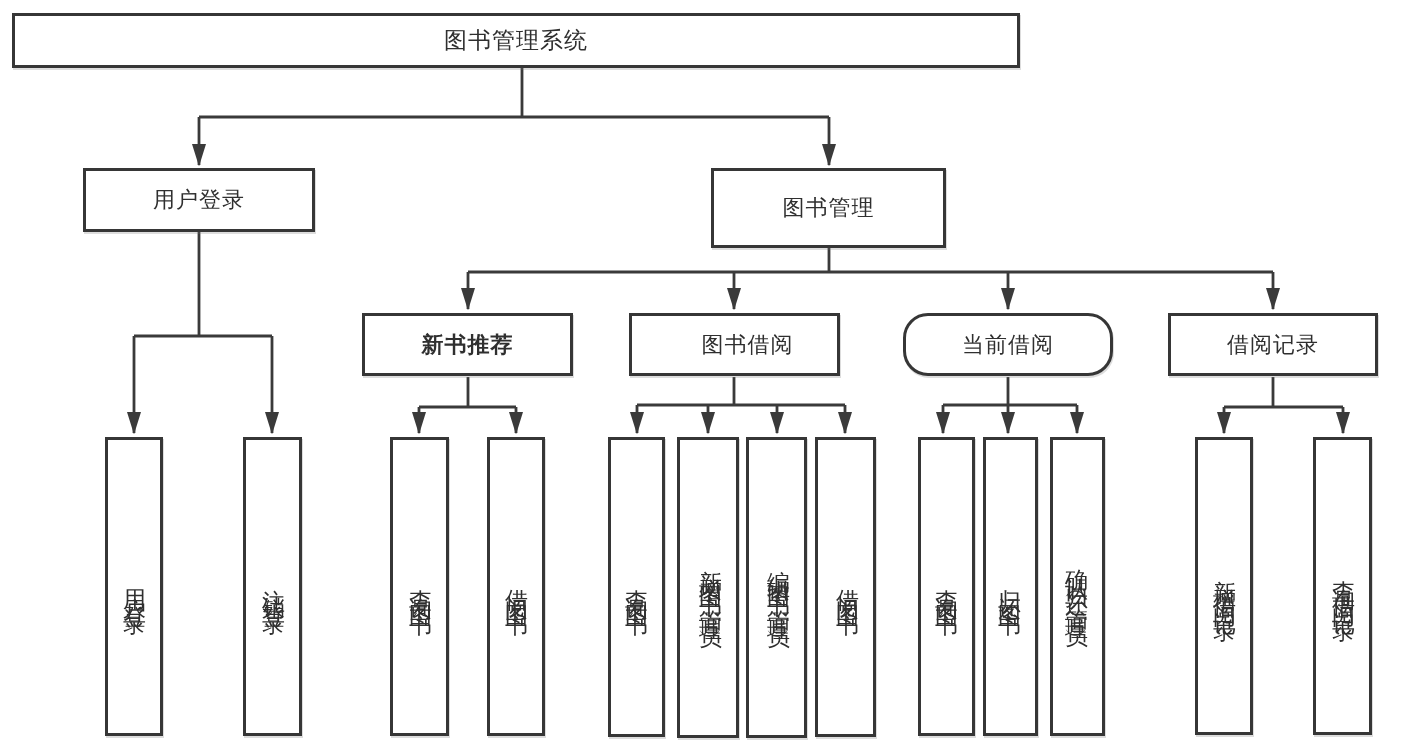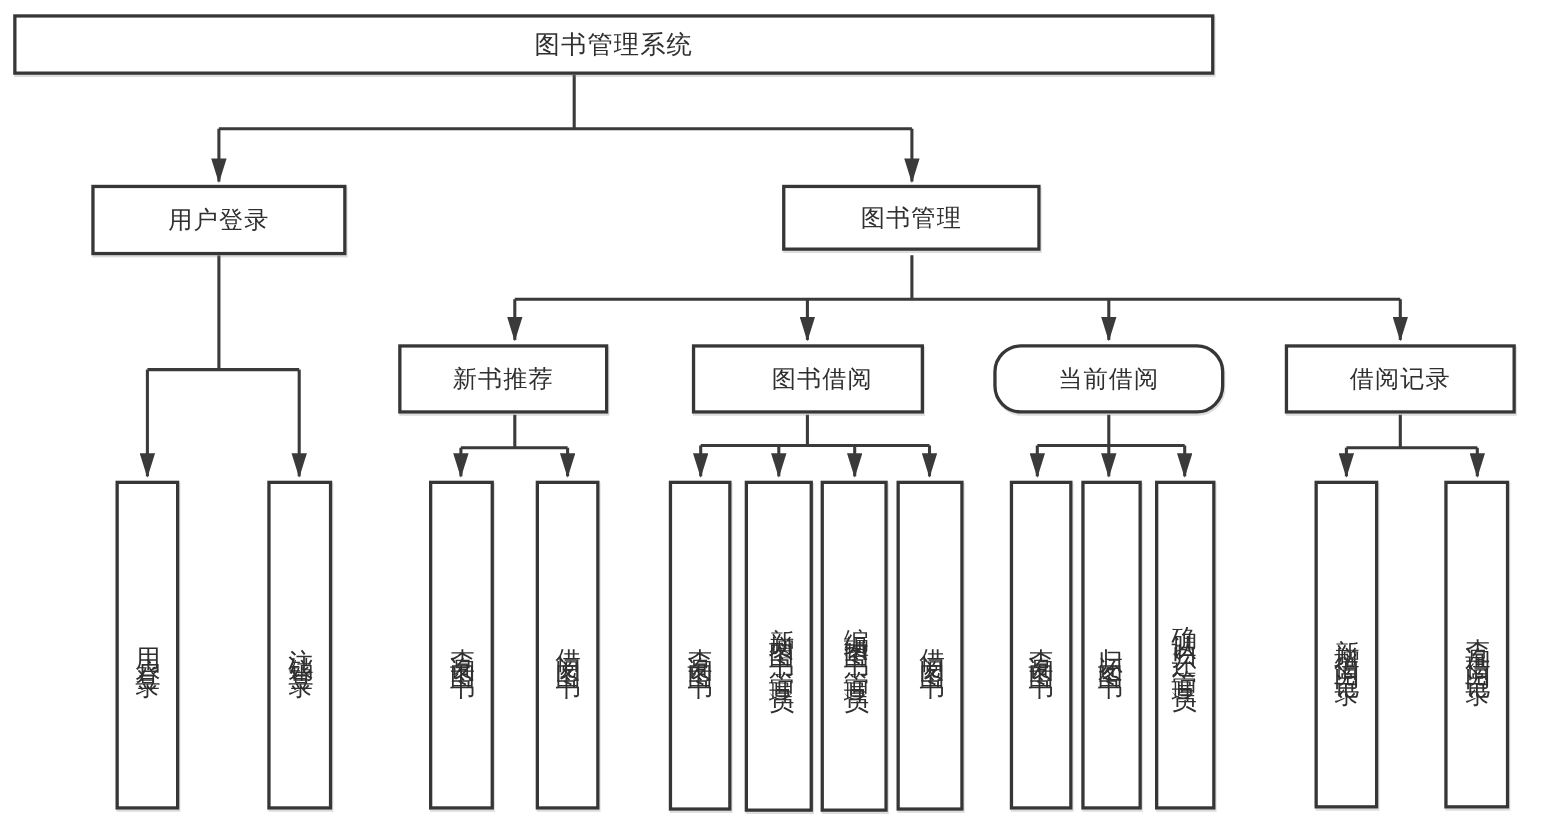--- a/index.html
+++ b/index.html
@@ -98,26 +98,26 @@
     <path class="ar" marker-end="url(#ah)" d="M708 405 V433"></path>
     <path class="ar" marker-end="url(#ah)" d="M777 405 V433"></path>
     <path class="ar" marker-end="url(#ah)" d="M845 405 V433"></path>
     <path class="ar" marker-end="url(#ah)" d="M943 405 V433"></path>
     <path class="ar" marker-end="url(#ah)" d="M1008 405 V433"></path>
     <path class="ar" marker-end="url(#ah)" d="M1077 405 V433"></path>
     <path class="ar" marker-end="url(#ah)" d="M1224 407 V433"></path>
     <path class="ar" marker-end="url(#ah)" d="M1343 407 V433"></path>
   </svg>
 
-  <div class="node root" style="left:12px; top:13px; width:1092px; height:55px;">图书管理系统</div>
+  <div class="node root" style="left:12px; top:13px; width:1008px; height:55px;">图书管理系统</div>
 
   <div class="node" style="left:83px; top:168px; width:232px; height:64px;">用户登录</div>
-  <div class="node" style="left:711px; top:168px; width:235px; height:60px;">图书管理</div>
+  <div class="node" style="left:711px; top:168px; width:235px; height:80px;">图书管理</div>
 
-  <div class="node" style="left:362px; top:313px; width:191px; height:63px;">新书推荐</div>
+  <div class="node" style="left:362px; top:313px; width:211px; height:63px;font-weight:bold;">新书推荐</div>
   <div class="node" style="left:629px; top:313px; width:211px; height:63px;padding-left:26px;">图书借阅</div>
   <div class="node" style="left:903px; top:313px; width:210px; height:63px;border-radius:25px;">当前借阅</div>
   <div class="node" style="left:1168px; top:313px; width:210px; height:63px;">借阅记录</div>
 
   <div class="nodev" style="left:105px; top:437px; width:58px; height:299px;">用户登录</div>
   <div class="nodev" style="left:243px; top:437px; width:59px; height:299px;">注销登录</div>
 
   <div class="nodev" style="left:390px; top:437px; width:59px; height:299px;">查询图书</div>
   <div class="nodev" style="left:487px; top:437px; width:58px; height:299px;">借阅图书</div>
 

